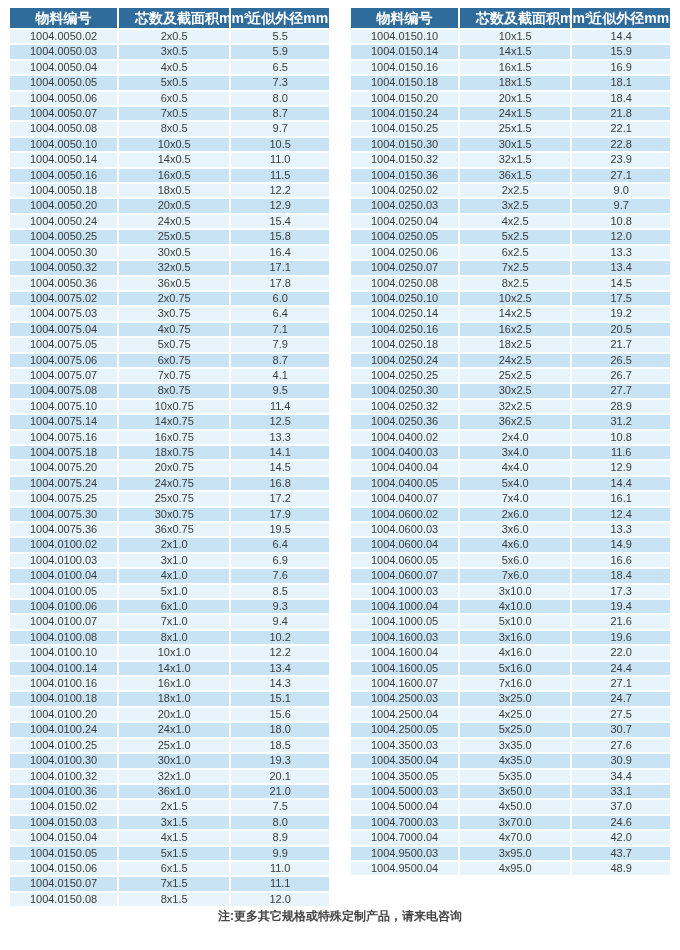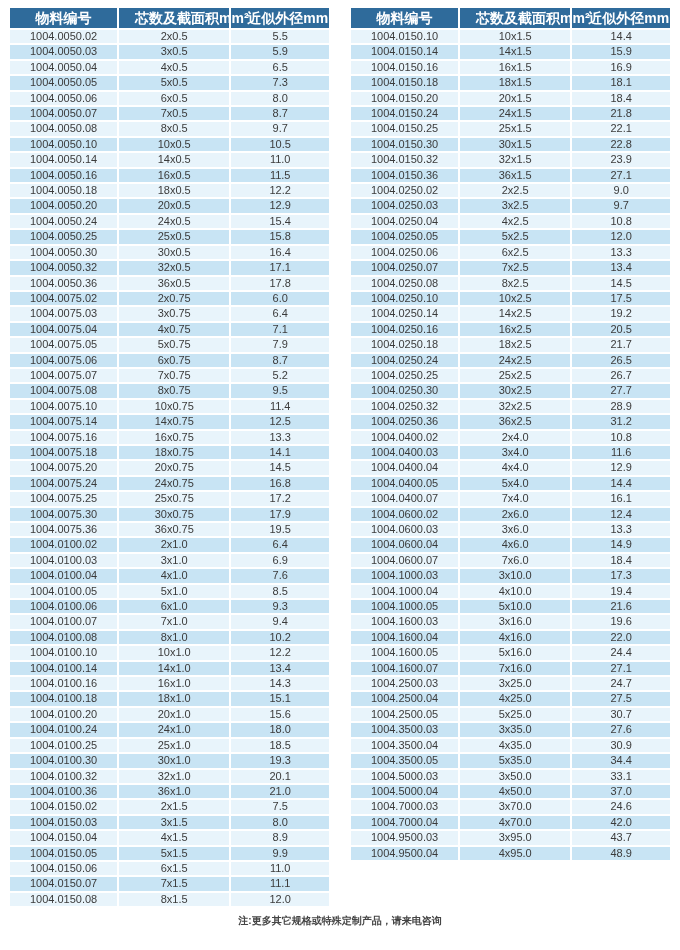--- a/index.html
+++ b/index.html
@@ -36,23 +36,22 @@
     color: var(--text, #3b3b3b);
     white-space: nowrap;
     overflow: hidden;
   }
   table.spec tbody tr:nth-child(odd) td  { background: var(--row-light, #e8f4fb); }
   table.spec tbody tr:nth-child(even) td { background: var(--row-alt, #c8e4f4); }
   .col-no   { width: 34%; }
   .col-core { width: 35%; }
   .col-od   { width: 31%; }
   .note {
-    margin-top: 6px;
     text-align: center;
-    font-size: 10px;
+    font-size: 12px;
     font-weight: bold;
     color: var(--note-text, #454545);
   }
 </style>
 </head>
 <body>
 
 <div class="page">
   <div class="tables">
 
@@ -176,21 +175,21 @@
             <td>7.9</td>
           </tr>
           <tr>
             <td>1004.0075.06</td>
             <td>6x0.75</td>
             <td>8.7</td>
           </tr>
           <tr>
             <td>1004.0075.07</td>
             <td>7x0.75</td>
-            <td>5.2</td>
+            <td>4.1</td>
           </tr>
           <tr>
             <td>1004.0075.08</td>
             <td>8x0.75</td>
             <td>9.5</td>
           </tr>
           <tr>
             <td>1004.0075.10</td>
             <td>10x0.75</td>
             <td>11.4</td>
@@ -536,20 +535,25 @@
             <td>1004.0600.03</td>
             <td>3x6.0</td>
             <td>13.3</td>
           </tr>
           <tr>
             <td>1004.0600.04</td>
             <td>4x6.0</td>
             <td>14.9</td>
           </tr>
           <tr>
+            <td>1004.0600.05</td>
+            <td>5x6.0</td>
+            <td>16.6</td>
+          </tr>
+          <tr>
             <td>1004.0600.07</td>
             <td>7x6.0</td>
             <td>18.4</td>
           </tr>
           <tr>
             <td>1004.1000.03</td>
             <td>3x10.0</td>
             <td>17.3</td>
           </tr>
           <tr>

